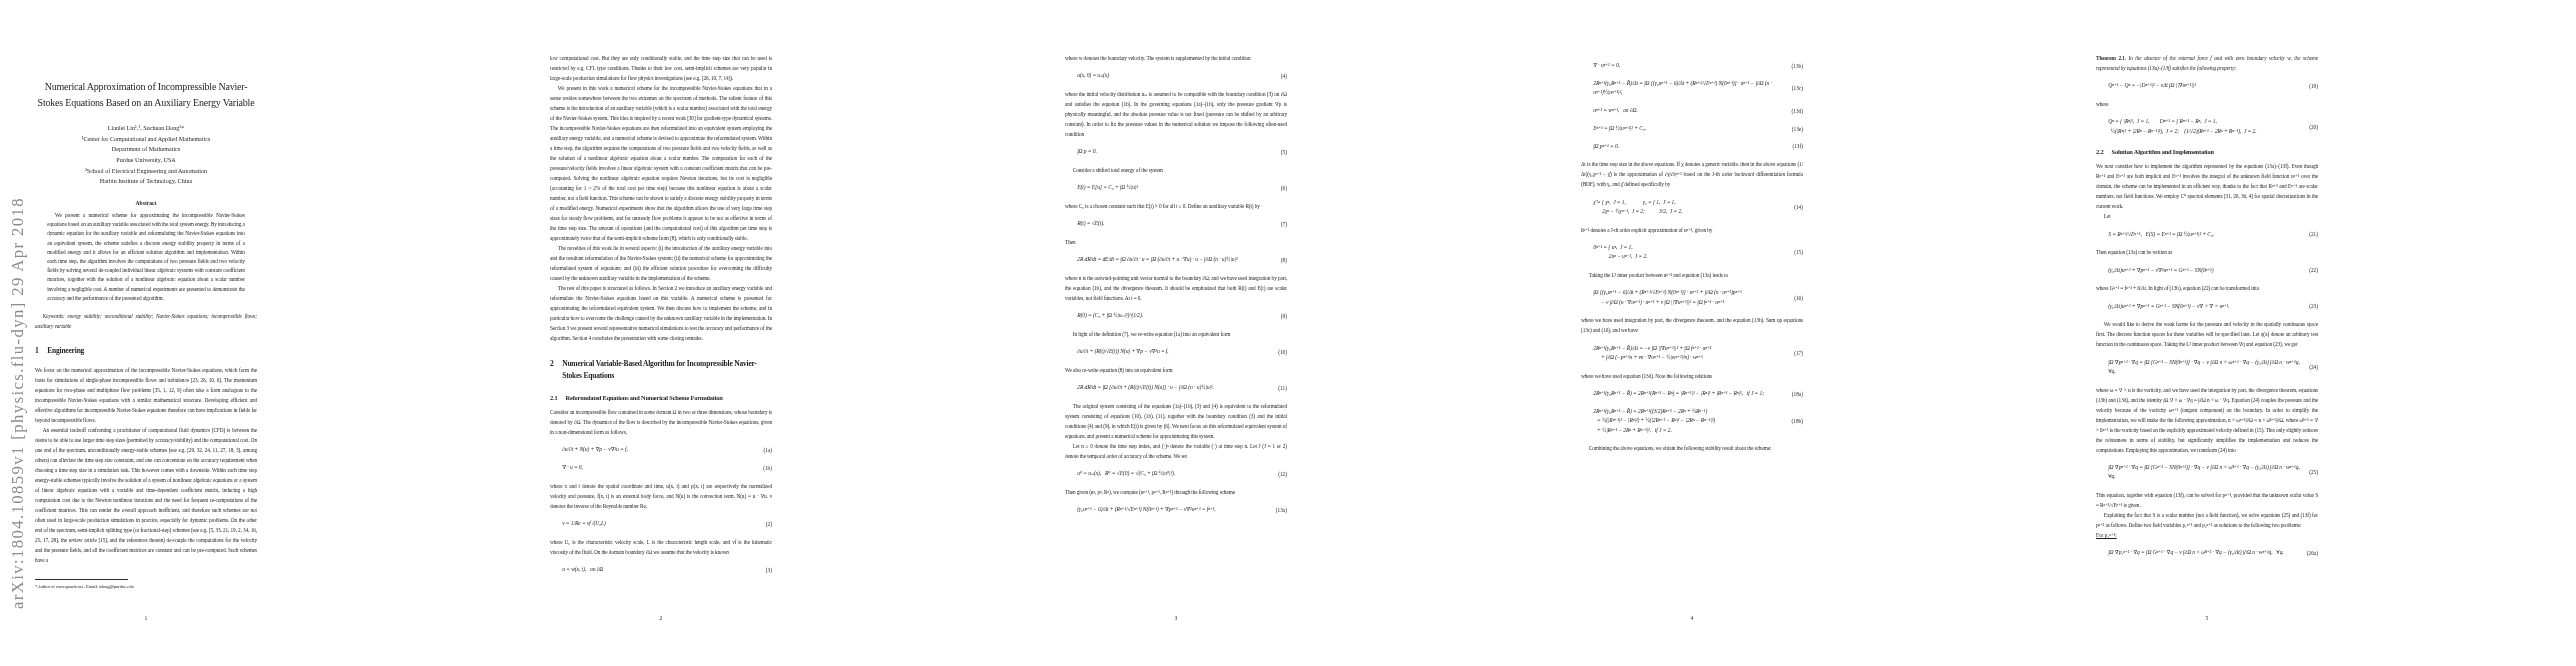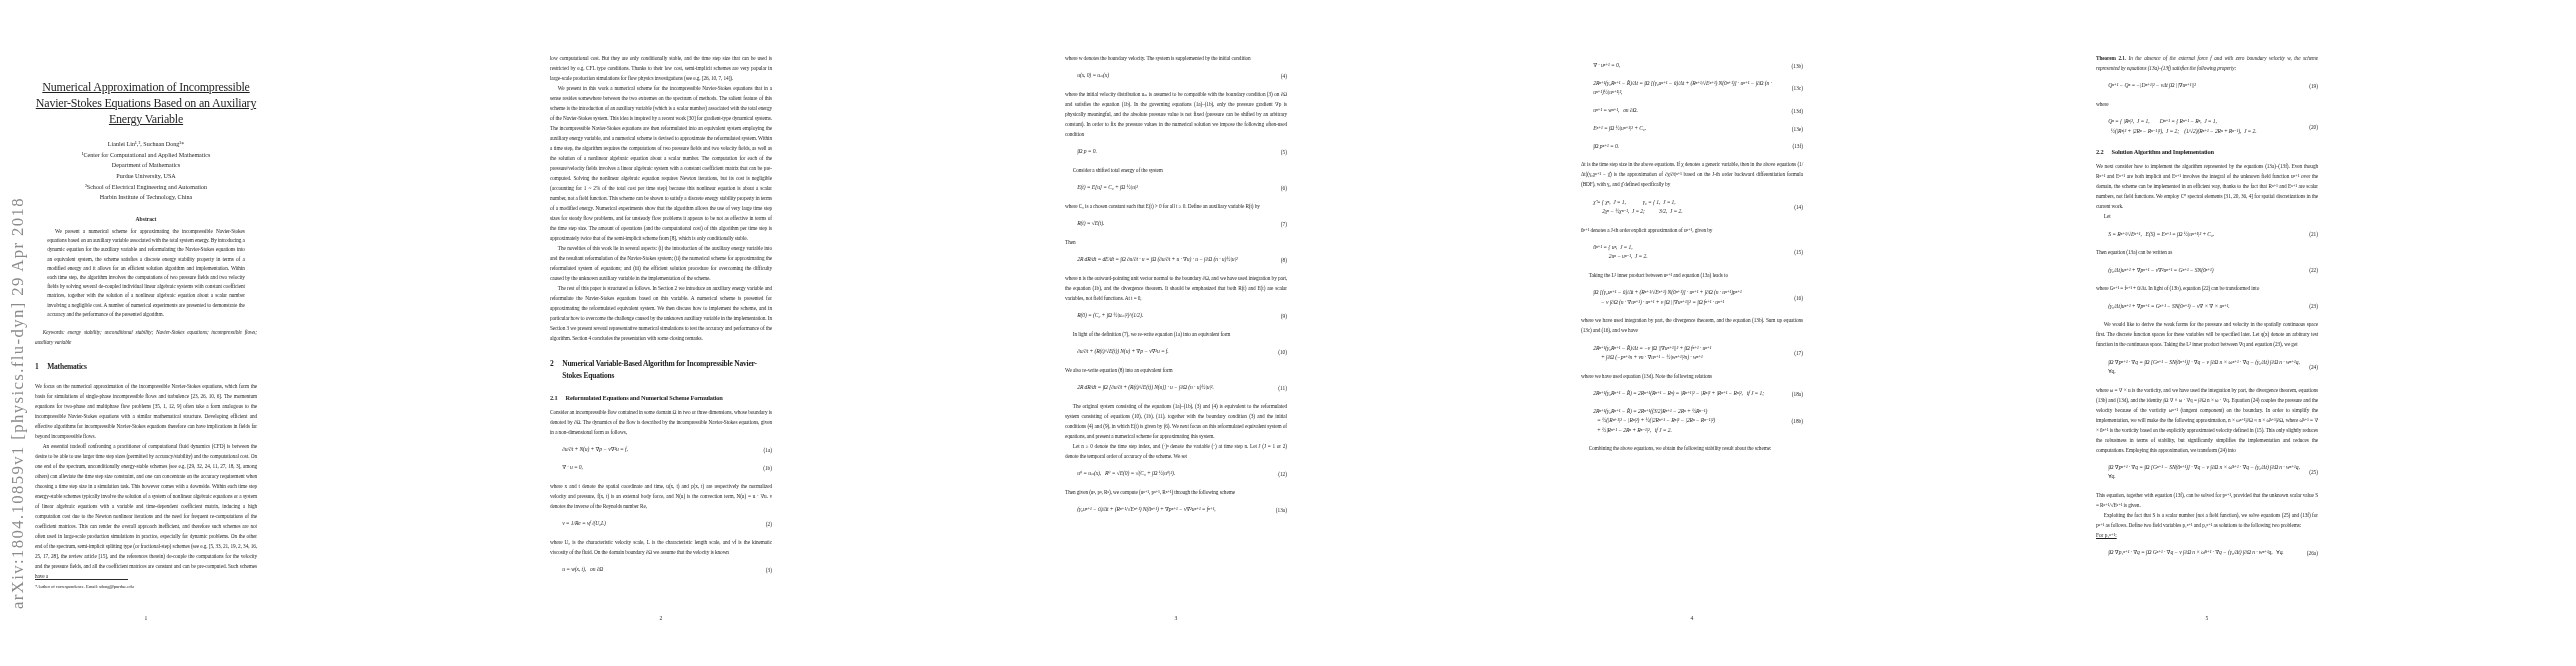--- a/index.html
+++ b/index.html
@@ -6,21 +6,21 @@
   body{width:2576px;height:667px;position:relative;overflow:hidden;
        font-family:"Liberation Serif","DejaVu Serif",serif;color:#1f1f1f;
        -webkit-font-smoothing:antialiased;}
   .page{position:absolute;top:0;width:515px;height:667px;background:#fff;overflow:hidden;}
   .content{position:absolute;left:35px;width:222px;top:53px;}
   [data-name="page-1"] .content{top:79px;}
   
   .arxiv{position:absolute;left:7.8px;top:609px;transform-origin:0 0;transform:rotate(-90deg);
          white-space:nowrap;color:#8b8b8b;font-size:16.7px;letter-spacing:1.4px;}
   
-  .title{font-size:12px;letter-spacing:-0.2px;text-align:center;line-height:16px;margin:0 0 12.2px 0;text-decoration:underline;}
+  .title{font-size:10px;letter-spacing:-0.2px;text-align:center;line-height:16px;margin:0 0 12.2px 0;}
   .authors{font-size:6.1px;text-align:center;line-height:10.6px;margin:0;}
   .affil{font-size:6.1px;text-align:center;line-height:10.6px;margin:0;}
   .absheading{font-size:5.6px;font-weight:bold;text-align:center;margin:13.3px 0 5px 0;}
   .abstract{font-size:5.3px;letter-spacing:-0.1px;line-height:9.2px;text-align:justify;
             text-indent:7.8px;margin:0 12.2px;}
   .keywords{font-size:5.3px;letter-spacing:-0.1px;line-height:9.2px;font-style:italic;
             text-align:justify;text-indent:7.8px;margin:9.4px 0 0 0;}
   
   .h1{display:flex;font-size:7.5px;letter-spacing:-0.2px;font-weight:bold;line-height:12.2px;margin:14.5px 0 7.2px 0;}
   .h1 .hnum{min-width:12.2px;}
@@ -57,21 +57,21 @@
       <div class="affil" data-name="affiliation-line">¹Center for Computational and Applied Mathematics</div>
       <div class="affil" data-name="affiliation-line">Department of Mathematics</div>
       <div class="affil" data-name="affiliation-line">Purdue University, USA</div>
       <div class="affil" data-name="affiliation-line">²School of Electrical Engineering and Automation</div>
       <div class="affil" data-name="affiliation-line">Harbin Institute of Technology, China</div>
       <div class="absheading" data-name="abstract-heading">Abstract</div>
       <div class="abstract" data-name="abstract-text">We present a numerical scheme for approximating the incompressible Navier-Stokes equations based on an auxiliary variable associated with the total system energy. By introducing a dynamic equation for the auxiliary variable and reformulating the Navier-Stokes equations into an equivalent system, the scheme satisfies a discrete energy stability property in terms of a modified energy and it allows for an efficient solution algorithm and implementation. Within each time step, the algorithm involves the computations of two pressure fields and two velocity fields by solving several de-coupled individual linear algebraic systems with constant coefficient matrices, together with the solution of a nonlinear algebraic equation about a scalar number involving a negligible cost. A number of numerical experiments are presented to demonstrate the accuracy and the performance of the presented algorithm.</div>
       <div class="keywords" data-name="keywords-line">Keywords: energy stability; unconditional stability; Navier-Stokes equations; incompressible flows; auxiliary variable</div>
       <div class="h1" data-name="section-heading">
         <span class="hnum" data-name="section-number">1</span>
-        <span class="htxt" data-name="section-title">Mathematics</span>
+        <span class="htxt" data-name="section-title">Engineering</span>
       </div>
       <p class="para cont" data-name="paragraph">We focus on the numerical approximation of the incompressible Navier-Stokes equations, which form the basis for simulations of single-phase incompressible flows and turbulence [23, 26, 10, 6]. The momentum equations for two-phase and multiphase flow problems [35, 1, 12, 9] often take a form analogous to the incompressible Navier-Stokes equations with a similar mathematical structure. Developing efficient and effective algorithms for incompressible Navier-Stokes equations therefore can have implications in fields far beyond incompressible flows.</p>
       <p class="para" data-name="paragraph">An essential tradeoff confronting a practitioner of computational fluid dynamics (CFD) is between the desire to be able to use larger time step sizes (permitted by accuracy/stability) and the computational cost. On one end of the spectrum, unconditionally energy-stable schemes (see e.g. [29, 32, 24, 11, 27, 18, 3], among others) can alleviate the time step size constraint, and one can concentrate on the accuracy requirement when choosing a time step size in a simulation task. This however comes with a downside. Within each time step energy-stable schemes typically involve the solution of a system of nonlinear algebraic equations or a system of linear algebraic equations with a variable and time-dependent coefficient matrix, inducing a high computation cost due to the Newton nonlinear iterations and the need for frequent re-computations of the coefficient matrices. This can render the overall approach inefficient, and therefore such schemes are not often used in large-scale production simulations in practice, especially for dynamic problems. On the other end of the spectrum, semi-implicit splitting type (or fractional-step) schemes (see e.g. [5, 33, 21, 19, 2, 34, 16, 25, 17, 28], the review article [15], and the references therein) de-couple the computations for the velocity and the pressure fields, and all the coefficient matrices are constant and can be pre-computed. Such schemes have a</p>
     </div>
 <div class="footnote" data-name="footnote">
       <div class="fnrule" data-name="footnote-rule"></div>
       <div class="fntext" data-name="footnote-text">*Author of correspondence. Email: sdong@purdue.edu</div>
     </div>
     <div class="pagenum" data-name="page-number">1</div>
   </div>

